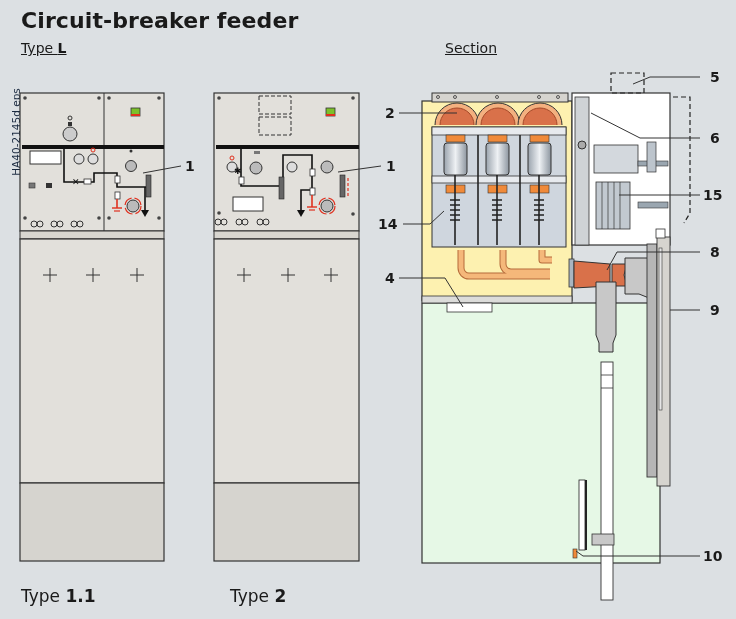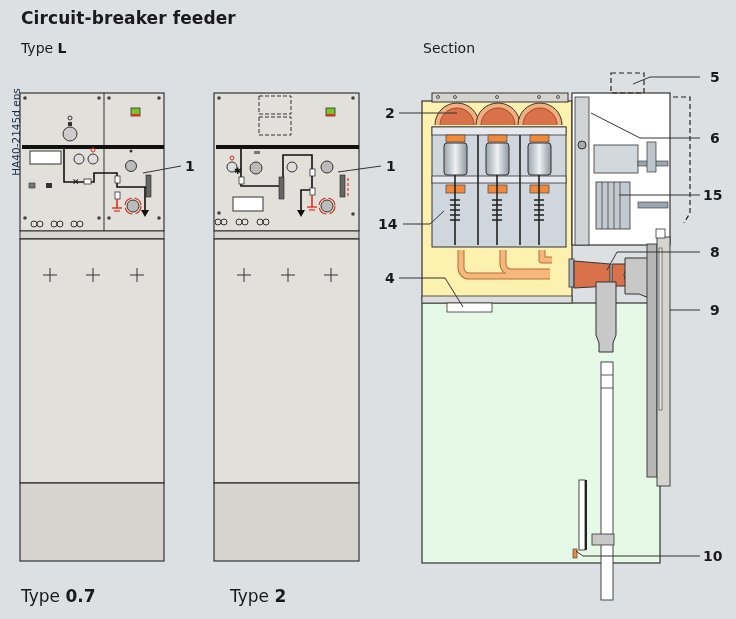--- a/index.html
+++ b/index.html
@@ -1,30 +1,30 @@
 <!DOCTYPE html>
 <html><head>
 <meta charset="utf-8">
 <style>
   html,body{margin:0;padding:0;}
   body{width:736px;height:619px;background:#dce0e3;position:relative;overflow:hidden;font-family:"DejaVu Sans","Liberation Sans",sans-serif;color:#1a1a1a;}
-  .title{position:absolute;left:21px;top:8px;font-size:17px;font-weight:bold;letter-spacing:0.1px;}
-  .subtitle{position:absolute;top:40px;font-size:14px;}
+  .title{position:absolute;left:21px;top:8px;font-size:22px;font-weight:bold;letter-spacing:0.1px;}
+  .subtitle{position:absolute;top:40px;font-size:14px;text-decoration:underline;}
   .subtitle b{font-weight:bold;}
   .caption{position:absolute;top:586px;font-size:17px;}
   .vert{position:absolute;left:-44px;top:126px;transform:rotate(-90deg);font-size:10.5px;width:120px;text-align:center;color:#1a2a40;}
   svg{position:absolute;left:0;top:0;}
   .lbl{font-family:"DejaVu Sans","Liberation Sans",sans-serif;font-size:14px;font-weight:bold;fill:#1a1a1a;}
 </style>
 </head>
 <body>
 
 <div class="title">Circuit-breaker feeder</div>
 <div class="subtitle" style="left:21px"><span>Type </span><b>L</b></div>
-<div class="subtitle" style="left:423px">Section</div>
+<div class="subtitle" style="left:445px">Section</div>
 <div class="vert">HA40-2145d eps</div>
 
 <svg width="736" height="619" viewBox="0 0 736 619">
   <defs>
     <linearGradient id="vac" x1="0" x2="1">
       <stop offset="0" stop-color="#9aa3ad"></stop>
         <stop offset="0.5" stop-color="#eef1f4"></stop>
         <stop offset="1" stop-color="#8d96a0"></stop>
     </linearGradient>
   </defs>
@@ -276,14 +276,14 @@
   <text class="lbl" x="378" y="229">14</text>
   <text class="lbl" x="385" y="283">4</text>
   <text class="lbl" x="710" y="82">5</text>
   <text class="lbl" x="710" y="143">6</text>
   <text class="lbl" x="703" y="200">15</text>
   <text class="lbl" x="710" y="257">8</text>
   <text class="lbl" x="710" y="315">9</text>
   <text class="lbl" x="703" y="561">10</text>
 </svg>
 
-<div class="caption" style="left:21px"><span>Type </span><b>0.7</b></div>
+<div class="caption" style="left:21px"><span>Type </span><b>1.1</b></div>
 <div class="caption" style="left:230px"><span>Type </span><b>2</b></div>
 
 </body></html>

